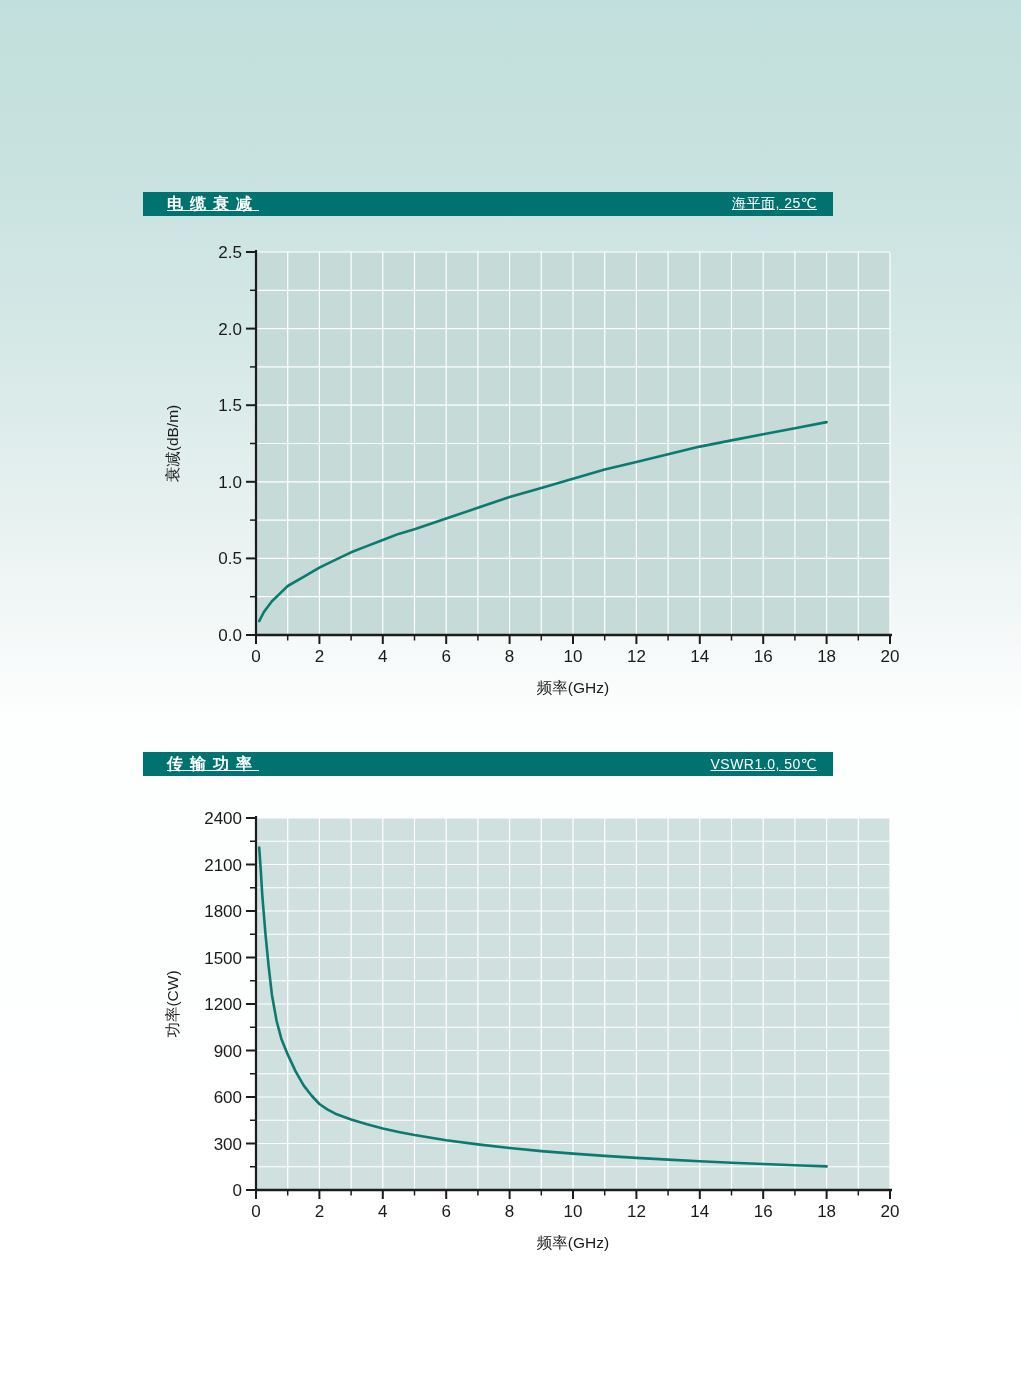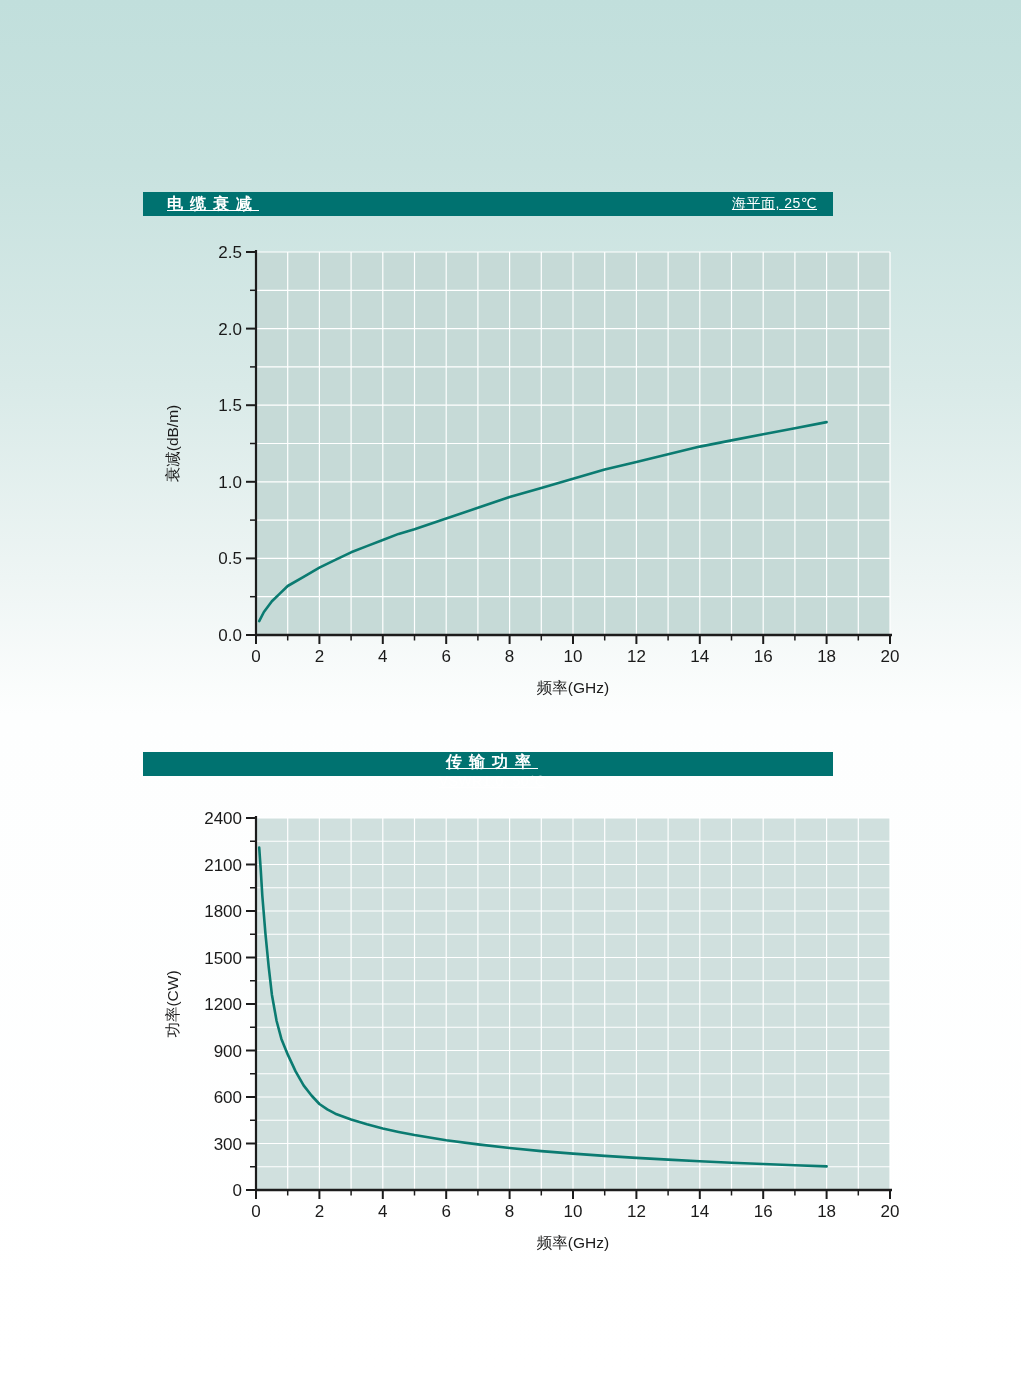--- a/index.html
+++ b/index.html
@@ -9,21 +9,21 @@
     background:linear-gradient(to bottom,#c1dfdc 0%,#c8e2df 12%,#d9eae8 28%,#eef5f4 42%,#fdfefe 52%,#ffffff 100%);
   }
   .charts-svg{position:absolute;left:0;top:0;pointer-events:none;}
   .bar{
     position:absolute;left:143px;width:690px;height:24px;
     background:#007270;color:#ffffff;
     display:flex;justify-content:space-between;align-items:center;
     padding:0 16px 0 24px;box-sizing:border-box;text-decoration:underline;
   }
   .bar1{top:192px;}
-  .bar2{top:752px;flex-direction:column;}
+  .bar2{top:752px;}
   .bar-title{font-size:16px;font-weight:bold;letter-spacing:7px;white-space:nowrap;}
   .bar-cond{font-size:14px;letter-spacing:0.5px;white-space:nowrap;}
 </style>
 </head>
 <body>
 
 <div class="bar bar1">
   <span class="bar-title">电缆衰减</span>
   <span class="bar-cond">海平面, 25℃</span>
 </div>

